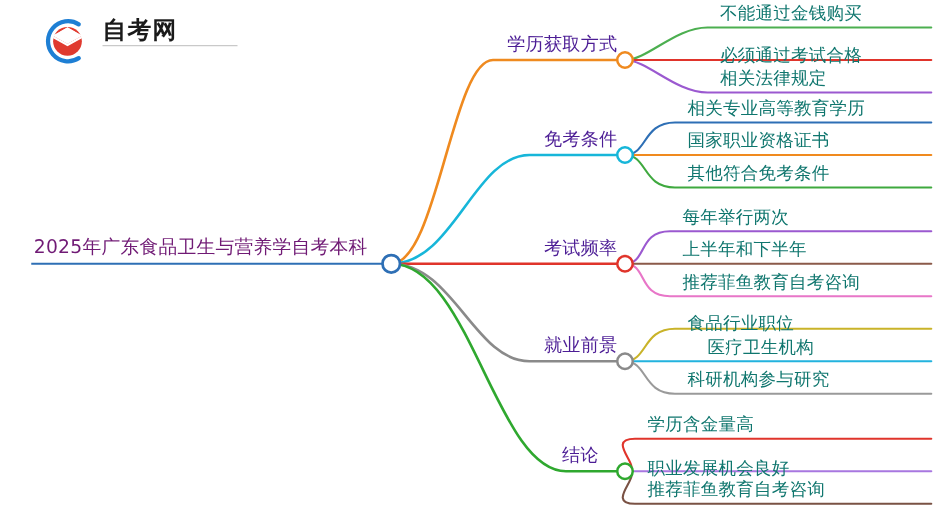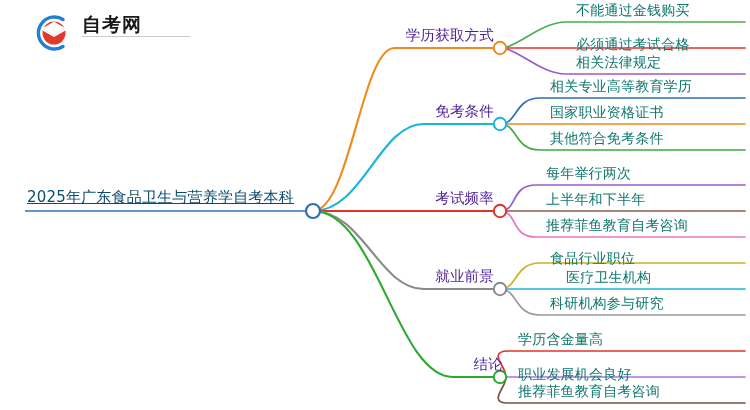--- a/index.html
+++ b/index.html
@@ -68,23 +68,22 @@
 
   
   .node-label {
     position: absolute;
     white-space: nowrap;
     font-family: "DejaVu Sans", "Liberation Sans", sans-serif;
     color: #4a4a4a;
   }
   .root-label {
     font-size: 15px;
-    color: #0c4a6e;
+    color: #701a75;
     letter-spacing: 0.2px;
-    text-decoration: underline;
   }
   .branch-label {
     font-size: 14.5px;
     color: #4c1d95;
     letter-spacing: 0.2px;
   }
   .leaf-label {
     font-size: 14px;
     color: #0f766e;
     letter-spacing: 0.2px;
@@ -154,18 +153,18 @@
     <div class="node-label leaf-label" style="top: 104px; left: 550px;">国家职业资格证书</div>
     <div class="node-label leaf-label" style="top: 130px; left: 550px;">其他符合免考条件</div>
     <div class="node-label branch-label" style="top: 189px; right: 256px;">考试频率</div>
     <div class="node-label leaf-label" style="top: 165px; left: 546px;">每年举行两次</div>
     <div class="node-label leaf-label" style="top: 191px; left: 546px;">上半年和下半年</div>
     <div class="node-label leaf-label" style="top: 217px; left: 546px;">推荐菲鱼教育自考咨询</div>
     <div class="node-label branch-label" style="top: 267px; right: 256px; text-align: right;">就业前景</div>
     <div class="node-label leaf-label" style="top: 250px; left: 550px;">食品行业职位</div>
     <div class="node-label leaf-label" style="top: 269px; left: 550px; margin-left: 16px;">医疗卫生机构</div>
     <div class="node-label leaf-label" style="top: 295px; left: 550px;">科研机构参与研究</div>
-    <div class="node-label branch-label" style="top: 355px; right: 247px;">结论</div>
+    <div class="node-label branch-label" style="top: 355px; right: 271px;">结论</div>
     <div class="node-label leaf-label" style="top: 331px; left: 518px;">学历含金量高</div>
     <div class="node-label leaf-label" style="top: 366px; left: 518px;">职业发展机会良好</div>
     <div class="node-label leaf-label" style="top: 383px; left: 518px;">推荐菲鱼教育自考咨询</div>
     <div class="node-label root-label" style="top: 188px; left: 27px;">2025年广东食品卫生与营养学自考本科</div>
   </div>
 
 </body></html>

